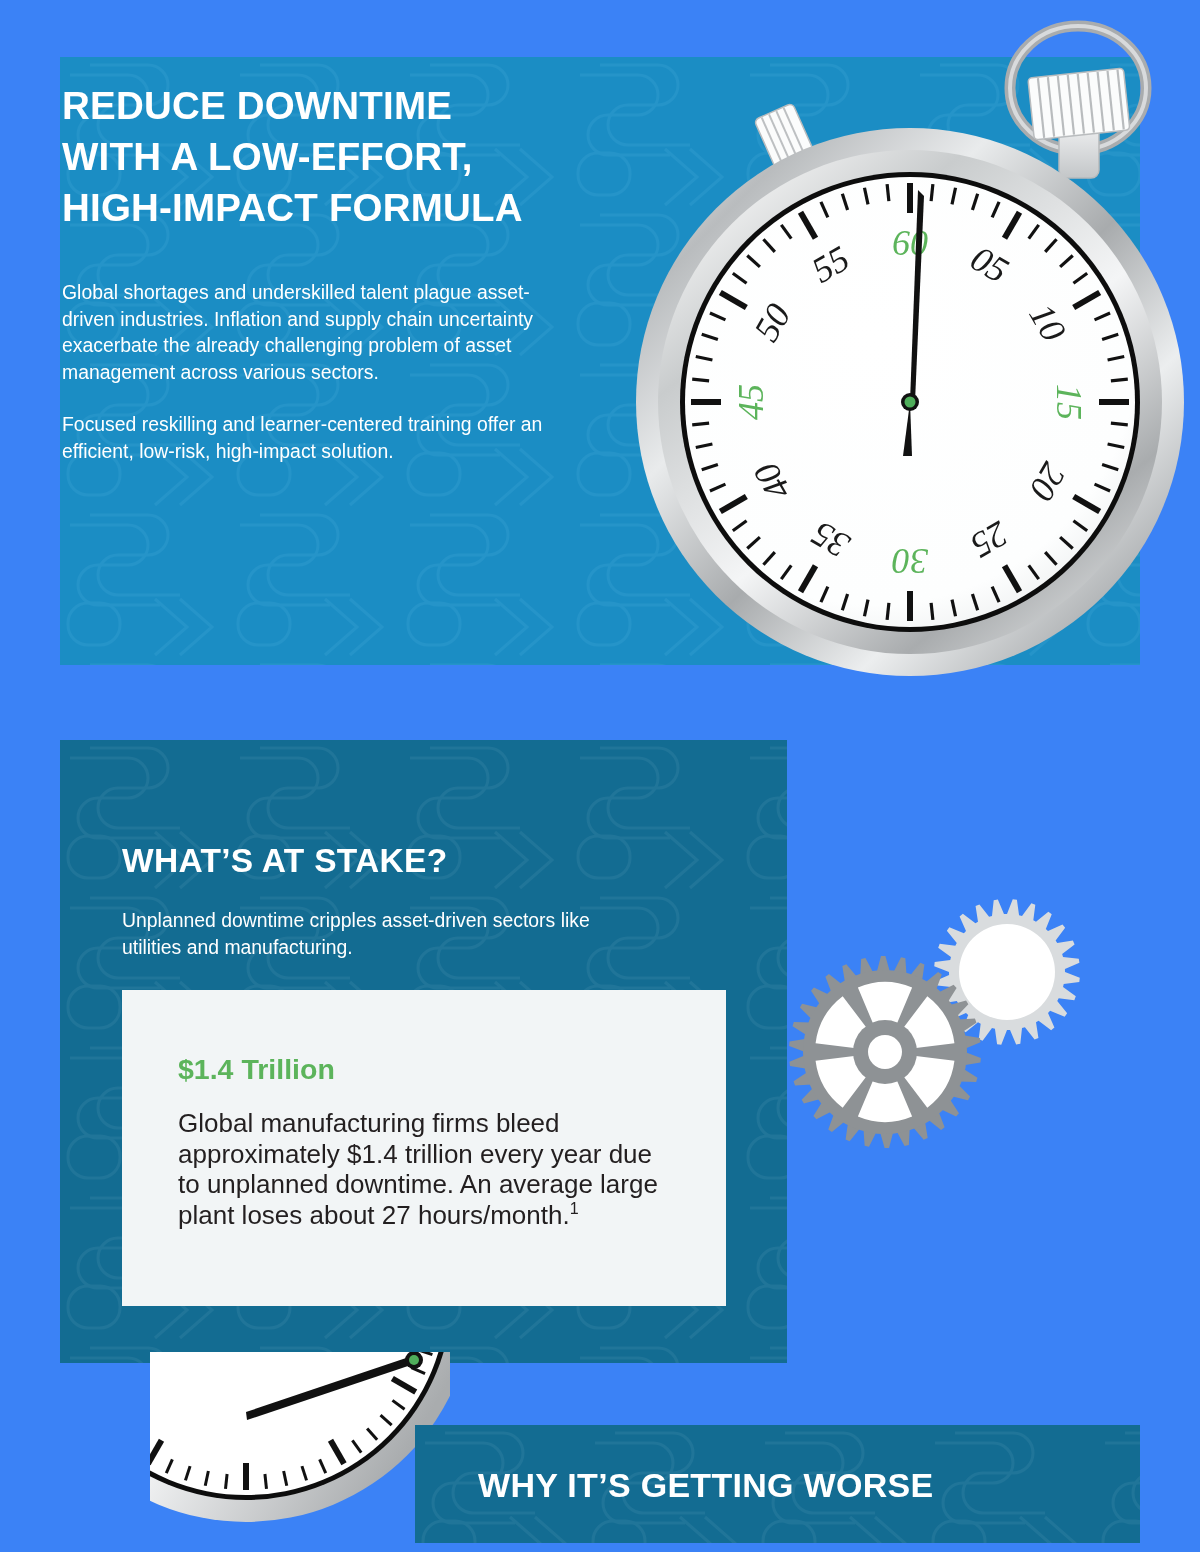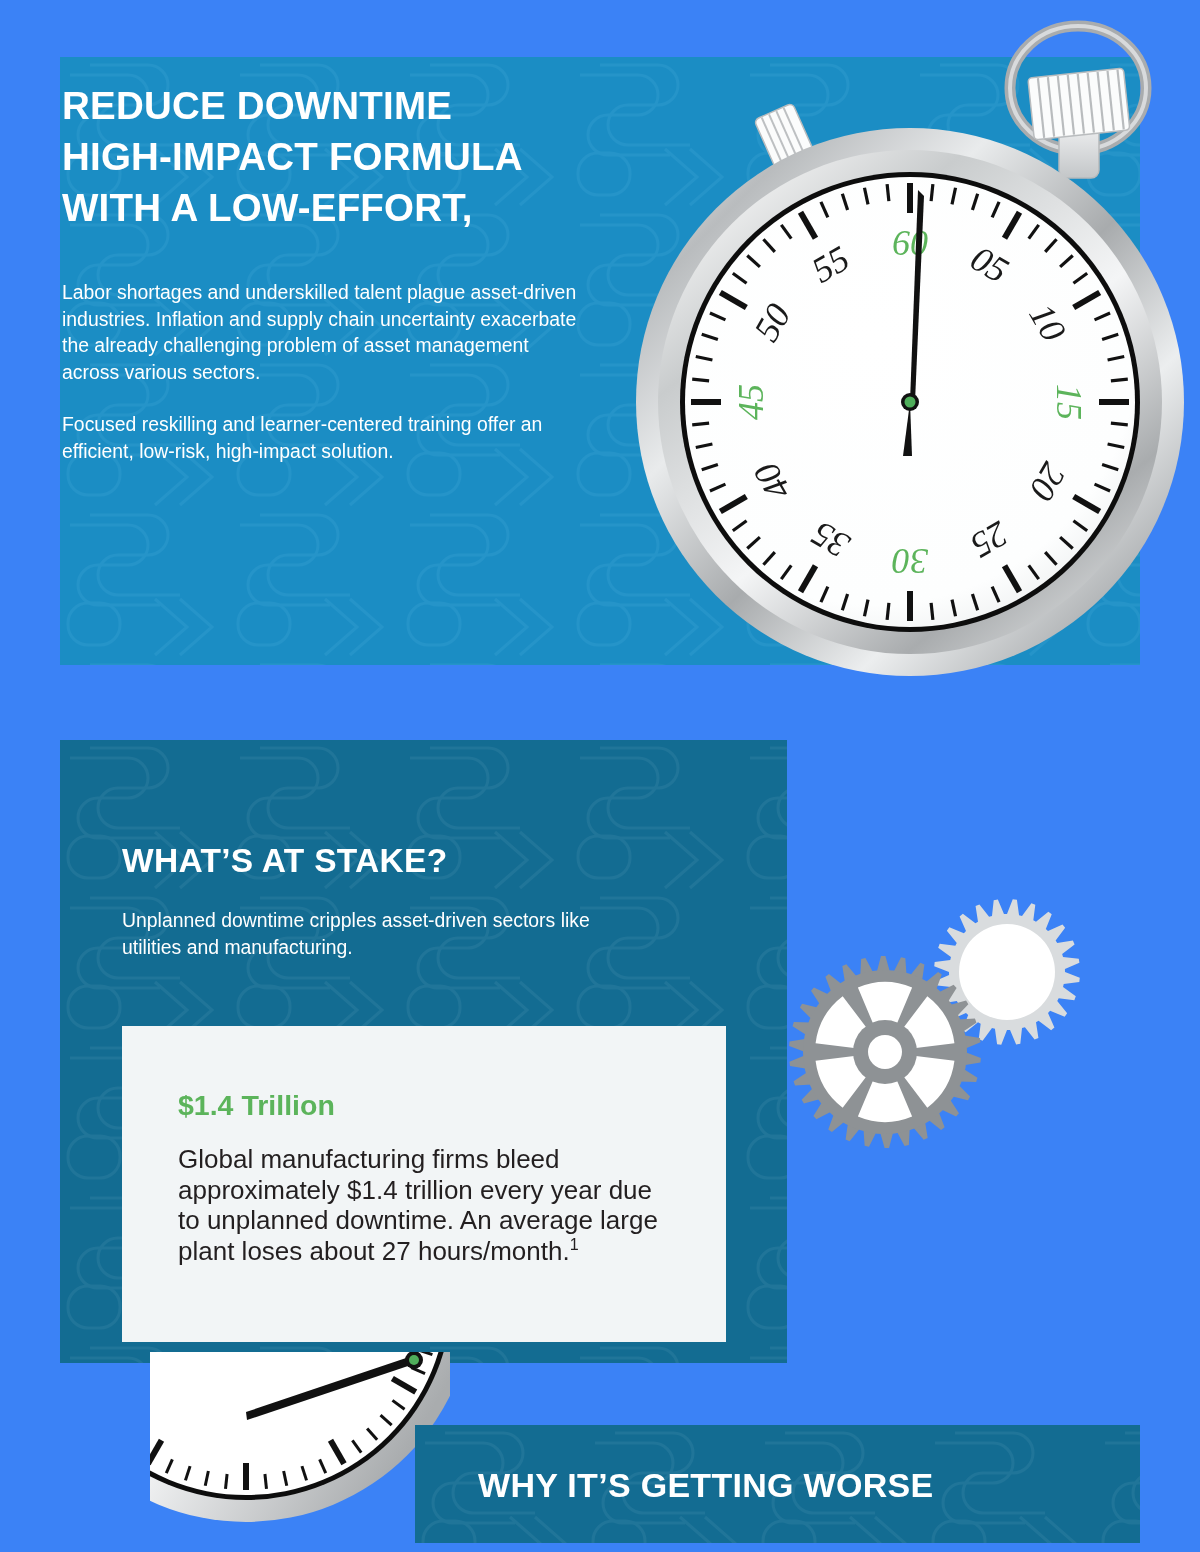--- a/index.html
+++ b/index.html
@@ -25,21 +25,21 @@
   .hero-para:last-child{margin-bottom:0;}
 
   
   .stake-copy{position:absolute;left:62px;top:70px;width:500px;}
   .stake-title{font-size:33.5px;line-height:40px;font-weight:700;color:#ffffff;
                margin:0 0 26px 0;letter-spacing:.3px;text-transform:uppercase;}
   .stake-para{font-size:19.4px;line-height:26.5px;color:#ffffff;margin:0;}
 
   
   #stat-card{position:absolute;left:122px;top:990px;width:604px;height:316px;
-             background:#f2f5f6;margin-top:36px;}
+             background:#f2f5f6;}
   .stat-inner{padding:62px 56px 0 56px;}
   .stat-value{font-size:28.5px;line-height:34px;font-weight:700;color:#5cb45b;
               margin:0 0 22px 0;}
   .stat-desc{font-size:26px;line-height:30.5px;color:#231f20;margin:0;}
   .stat-desc sup{font-size:.62em;vertical-align:super;line-height:0;}
 
   
   .worse-title{position:absolute;left:63px;top:39px;font-size:34px;line-height:42px;
                font-weight:700;color:#ffffff;letter-spacing:.3px;margin:0;
                text-transform:uppercase;white-space:nowrap;}
@@ -71,24 +71,24 @@
           </g>
         </pattern>
       </defs>
       <rect width="1080" height="608" fill="url(#pat-hero)"></rect>
     </svg>
   </div>
 
   <div class="hero-copy">
     <h1 class="hero-title">
       <span>REDUCE DOWNTIME</span>
+      <span>WITH A LOW-EFFORT,</span>
       <span>HIGH-IMPACT FORMULA</span>
-      <span>WITH A LOW-EFFORT,</span>
     </h1>
-    <p class="hero-para">Labor shortages and underskilled talent plague asset-driven industries. Inflation and supply chain uncertainty exacerbate the already challenging problem of asset management across various sectors.</p>
+    <p class="hero-para">Global shortages and underskilled talent plague asset-driven industries. Inflation and supply chain uncertainty exacerbate the already challenging problem of asset management across various sectors.</p>
     <p class="hero-para">Focused reskilling and learner-centered training offer an efficient, low-risk, high-impact solution.</p>
   </div>
 
   <svg class="art" id="stopwatch-main" viewBox="0 0 580 680">
     <defs>
       <linearGradient id="bezel" x1="0" y1="0" x2="1" y2="1">
         <stop offset="0" stop-color="#fdfdfd"></stop>
         <stop offset="0.16" stop-color="#b9bcbe"></stop>
         <stop offset="0.33" stop-color="#e9ebec"></stop>
         <stop offset="0.52" stop-color="#a8abad"></stop>

